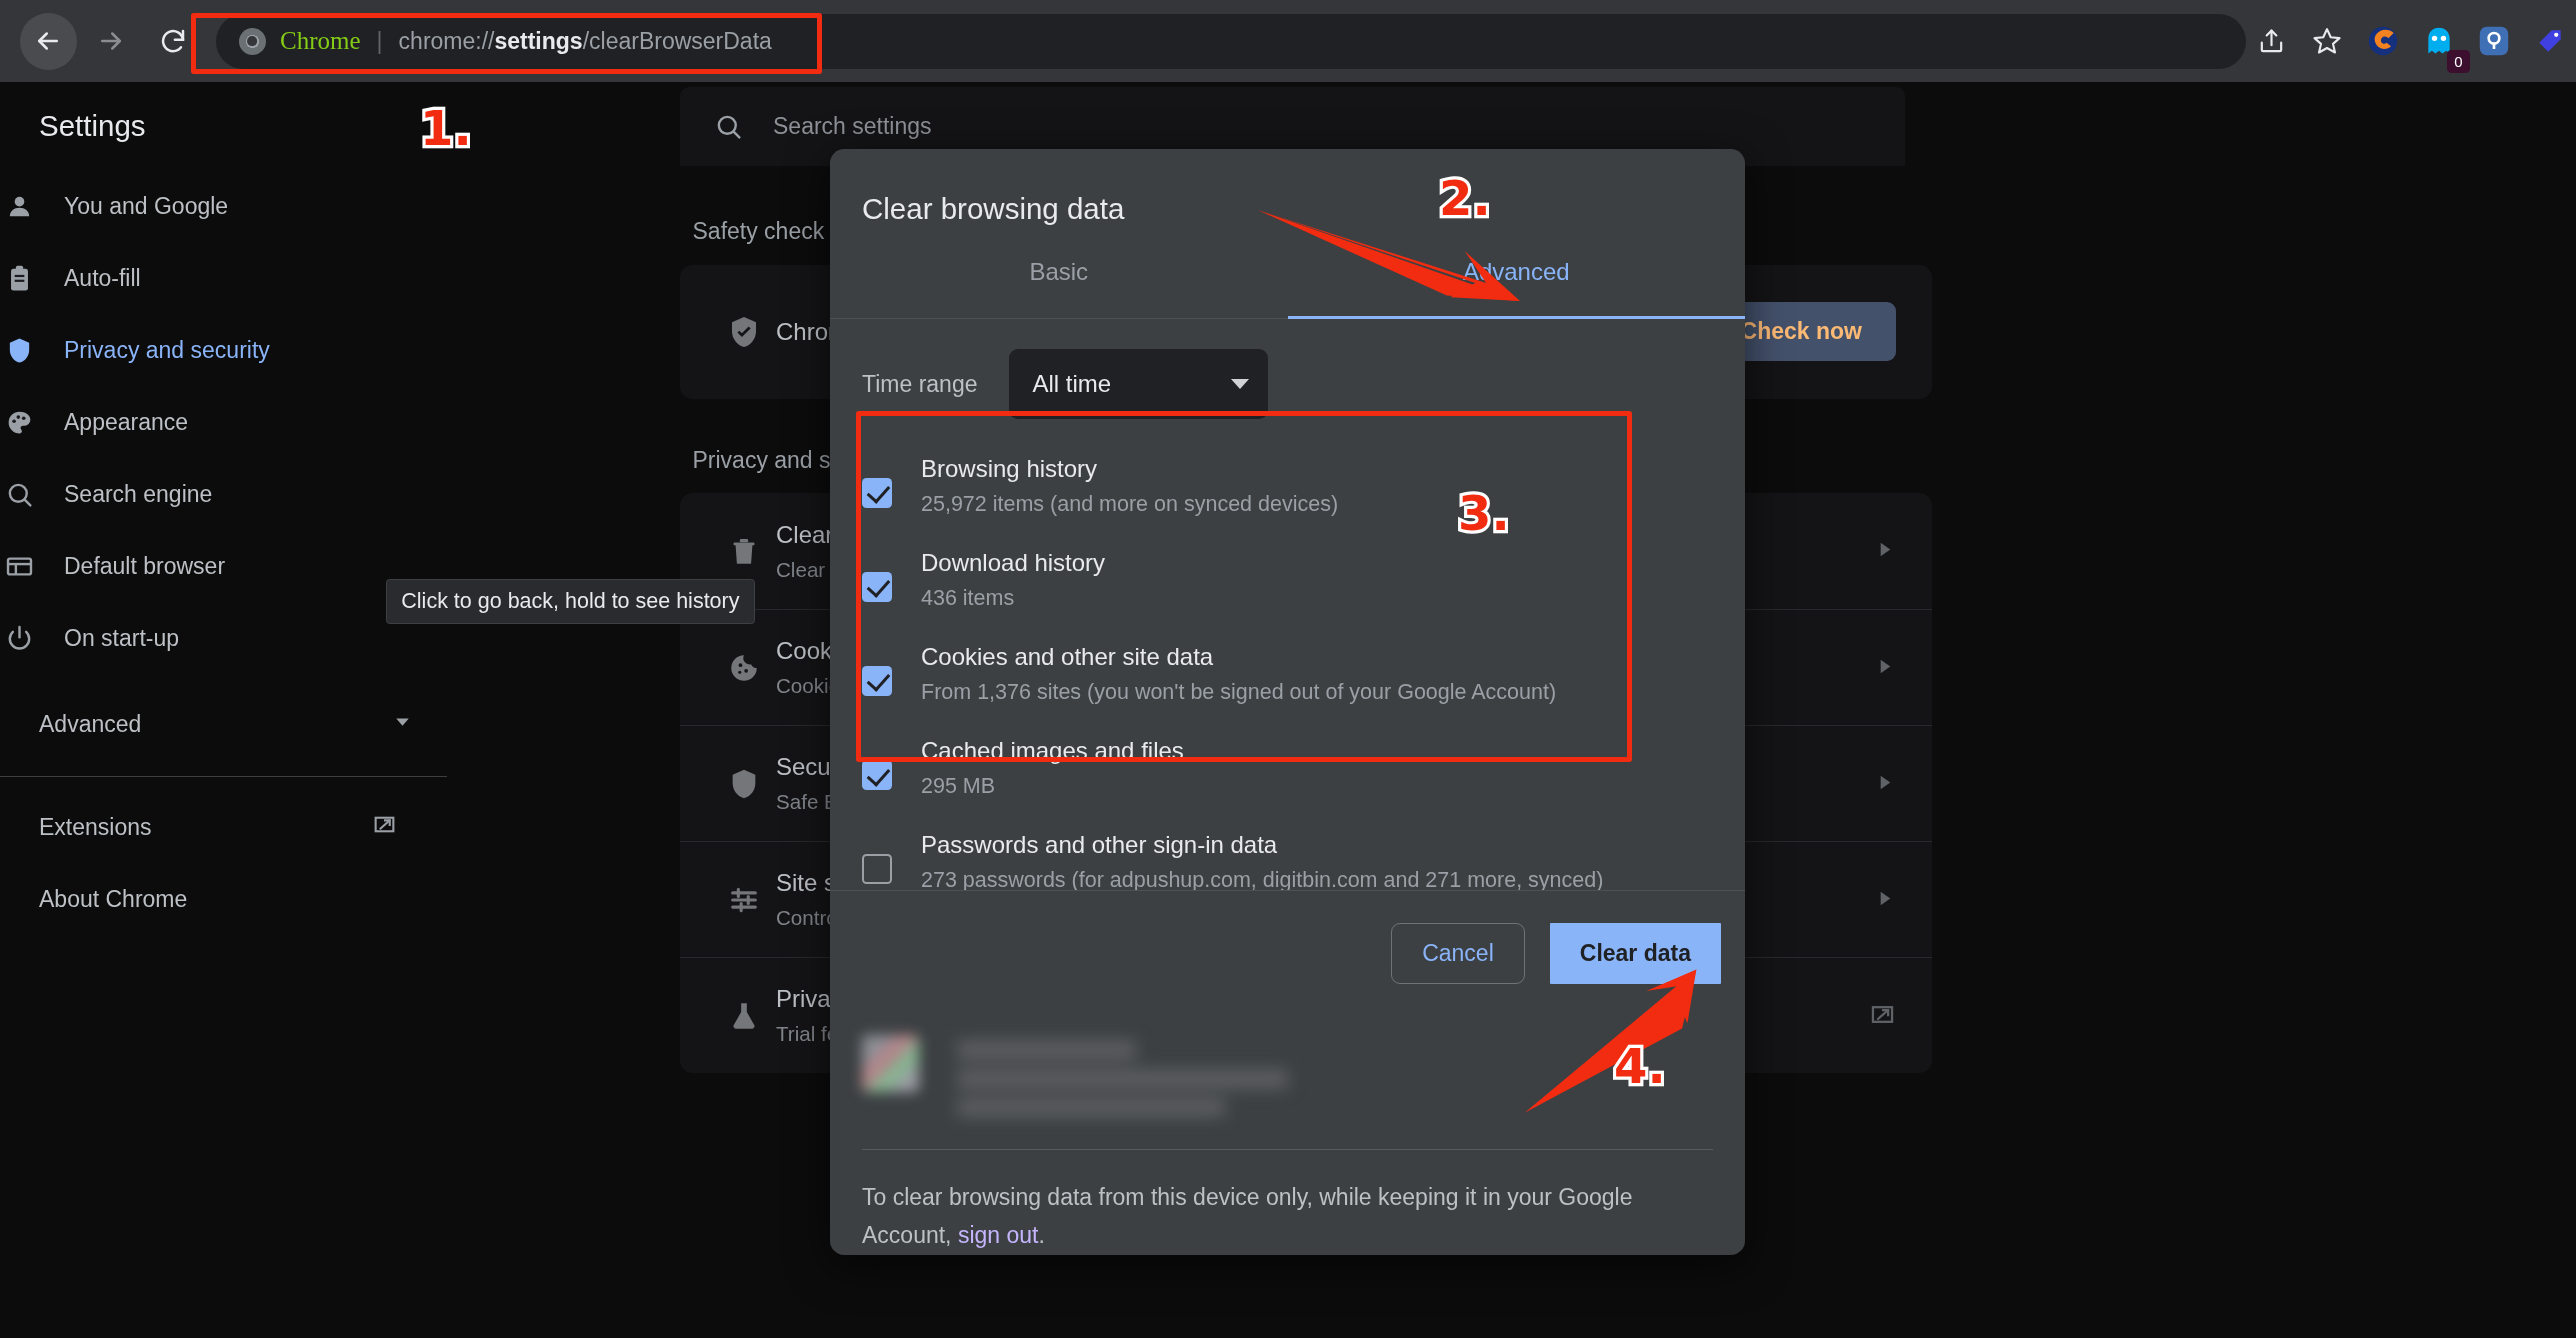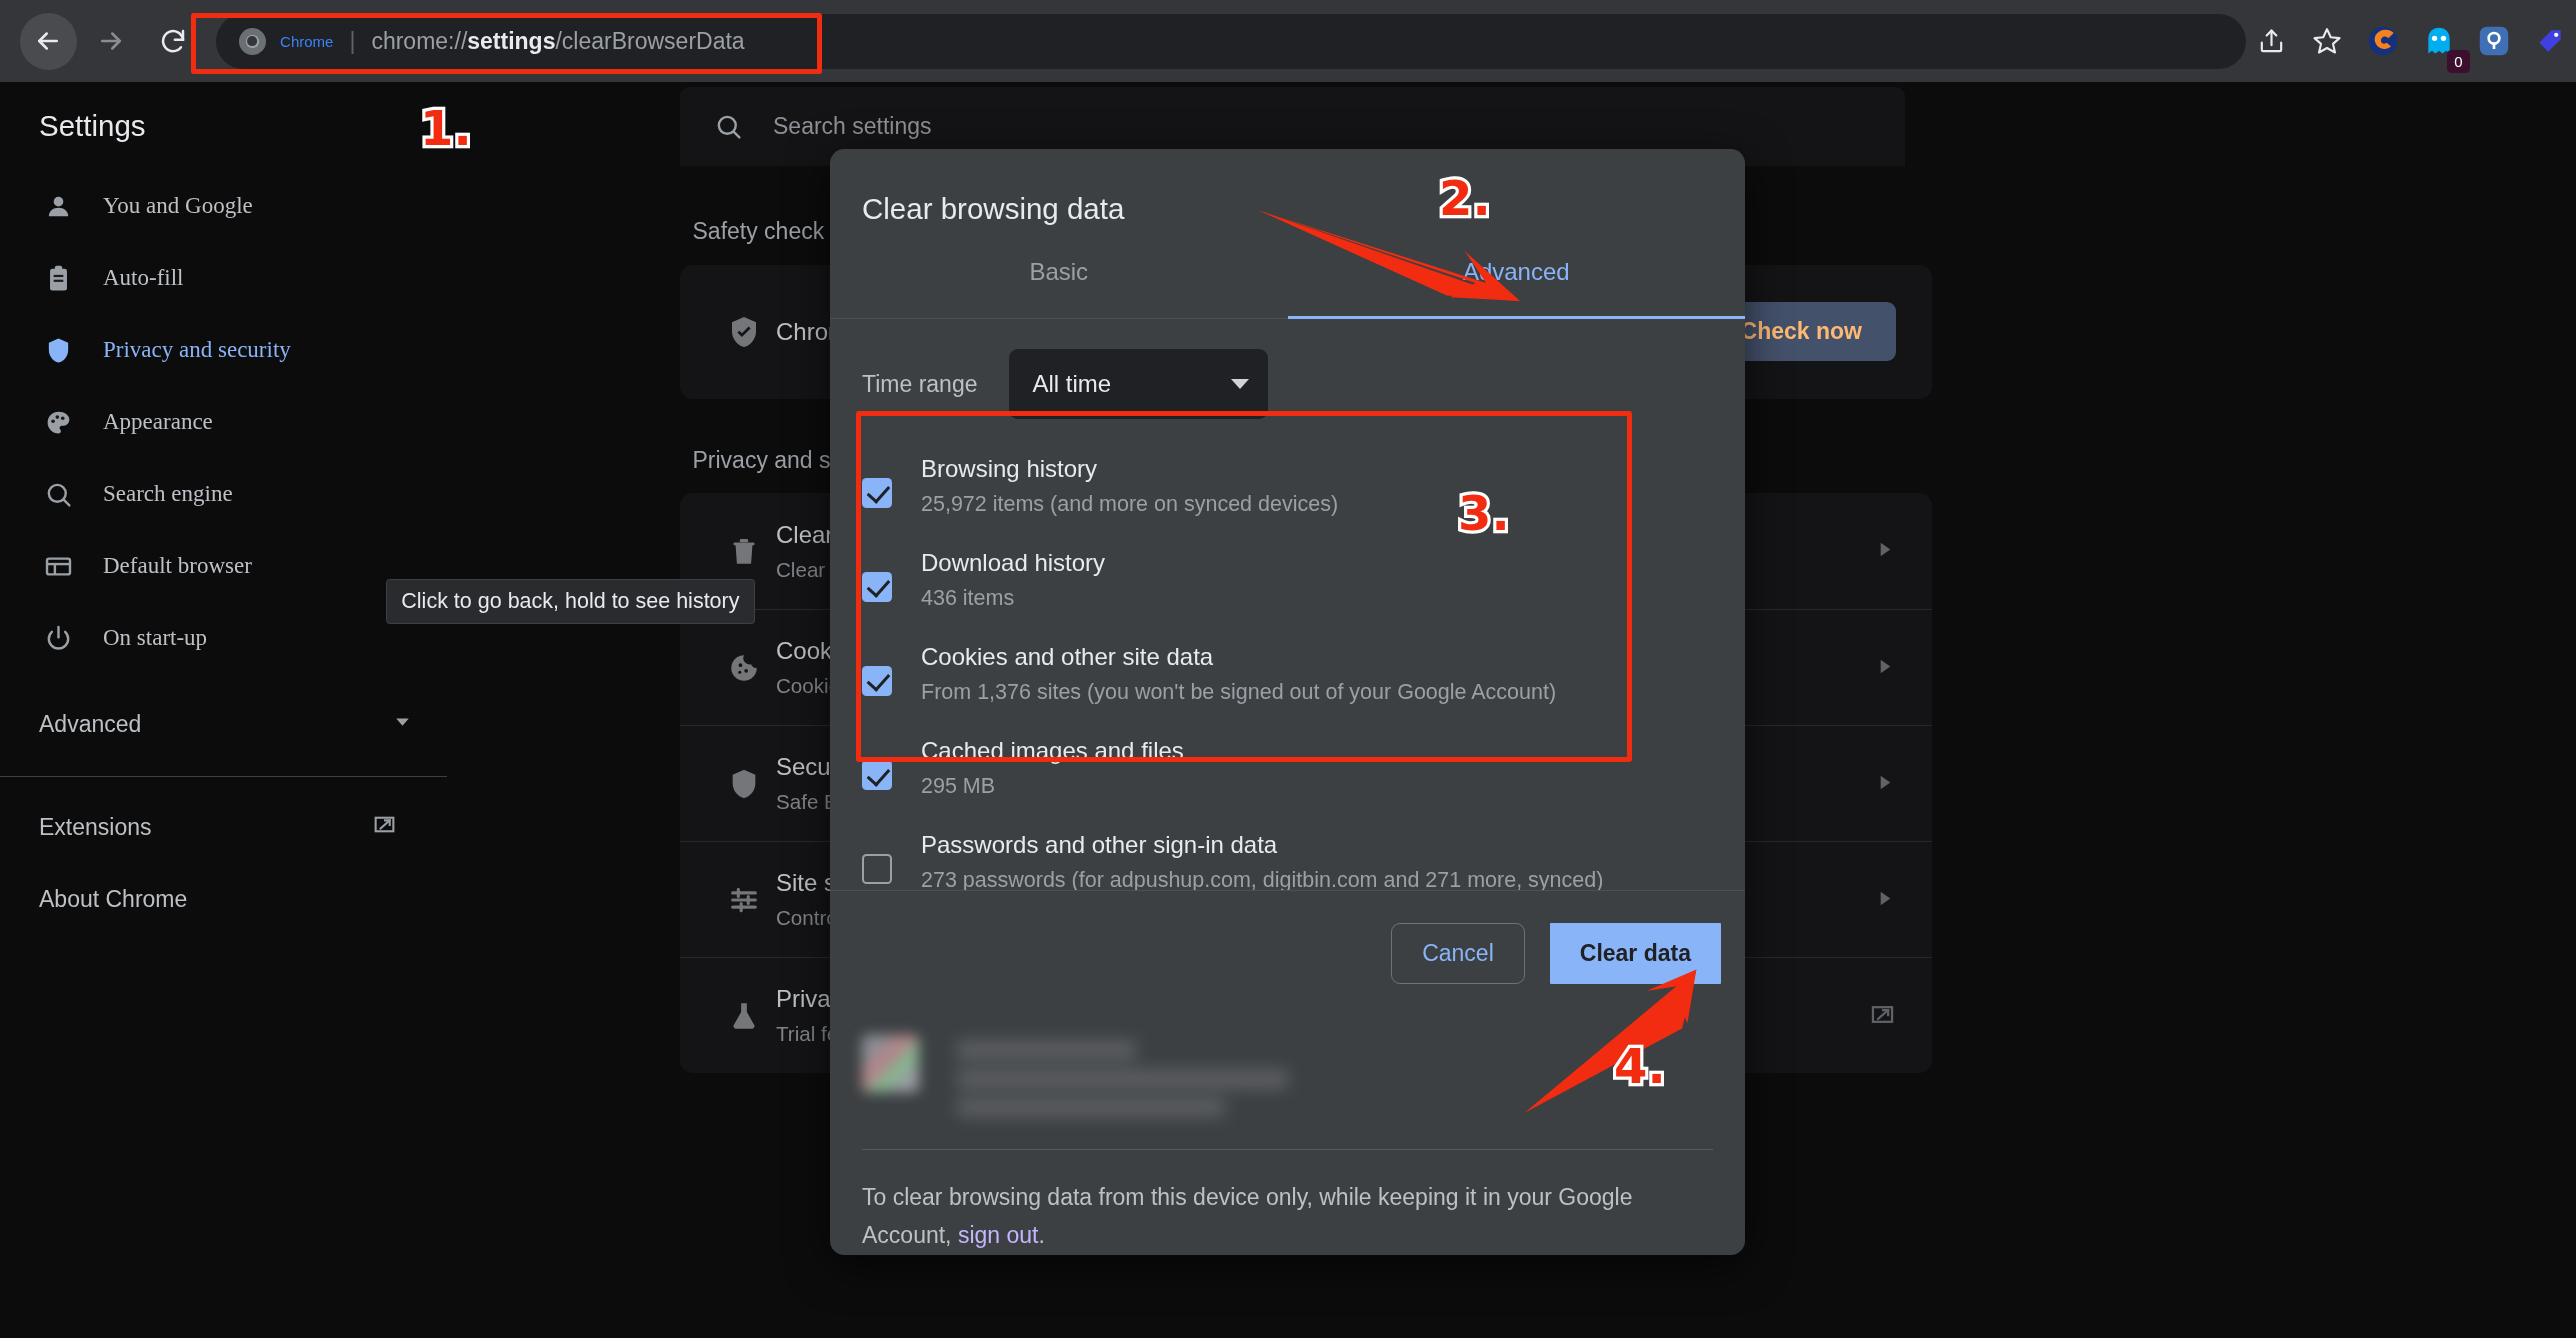--- a/index.html
+++ b/index.html
@@ -35,21 +35,21 @@
   }
   .chrome-glyph {
     width: 27px; height: 27px; border-radius: 50%;
     background: radial-gradient(circle at 50% 50%, #9aa0a6 0 34%, #6b7075 34% 100%);
     position: relative; flex: none; margin-right: 14.3px;
   }
   .chrome-glyph::after{
     content:""; position:absolute; left:50%; top:50%; width:9.8px; height:9.8px;
     transform:translate(-50%,-50%); border-radius:50%; background:#35363a;
   }
-  .omni-scheme { color: #3b82f6; font-size: 15px; }
+  .omni-scheme { color: #84cc16; font-size: 25px; font-family: Liberation Serif, serif; }
   .omni-sep { color: #5f6368; margin: 0 16px; font-size: 23px; }
   .omni-url { font-size: 23px; color: #9aa0a6; white-space: nowrap; }
   .omni-url b { color: #e8eaed; font-weight: 700; }
 
   .toolbar-right { display: flex; align-items: center; gap: 3.6px; padding-right: 14.3px; }
   .tb-icon {
     width: 52px; height: 52px; display: flex; align-items: center; justify-content: center;
     color: #e8eaed; position: relative; flex: none;
   }
   .ext-ico { width: 32px; height: 32px; border-radius: 6.3px; flex: none; position: relative; }
@@ -70,21 +70,21 @@
   .settings-title { color:#e8eaed; font-size:29.5px; margin-left:39px; width:626px; }
   .search-box {
     position:absolute; left:680px; top:5.4px; width:1225px; height:79px;
     background:#141416; border-radius:9px 9px 0 0; display:flex; align-items:center;
   }
   .search-ico { margin-left:34px; margin-right:30px; color:#9aa0a6; display:flex; }
   .search-ph { color:#8d9096; font-size:23px; }
 
   .sidebar { position:absolute; left:0; top:88px; width:447px; }
   .side-item {
-    display:flex; align-items:center; height:72px; padding-left:39px; color:#bdc1c6; font-size:23px;font-family:Liberation Serif, serif;
+    display:flex; align-items:center; height:72px; color:#bdc1c6; font-size:23px;
   }
   .side-item .s-ico { width:39px; display:flex; justify-content:center; color:#9aa0a6; margin-right:25px; }
   .side-item.active { color:#8ab4f8; }
   .side-item.active .s-ico { color:#8ab4f8; }
   .side-group {
     display:flex; align-items:center; height:72px; padding-left:39px; color:#bdc1c6; font-size:23px;
     margin-top:14.3px; width:447px; justify-content:space-between; padding-right:32px;
   }
   .side-div { height:0.9px; background:#3c4043; width:447px; margin:16px 0 14.3px 0; }
   .side-plain {

